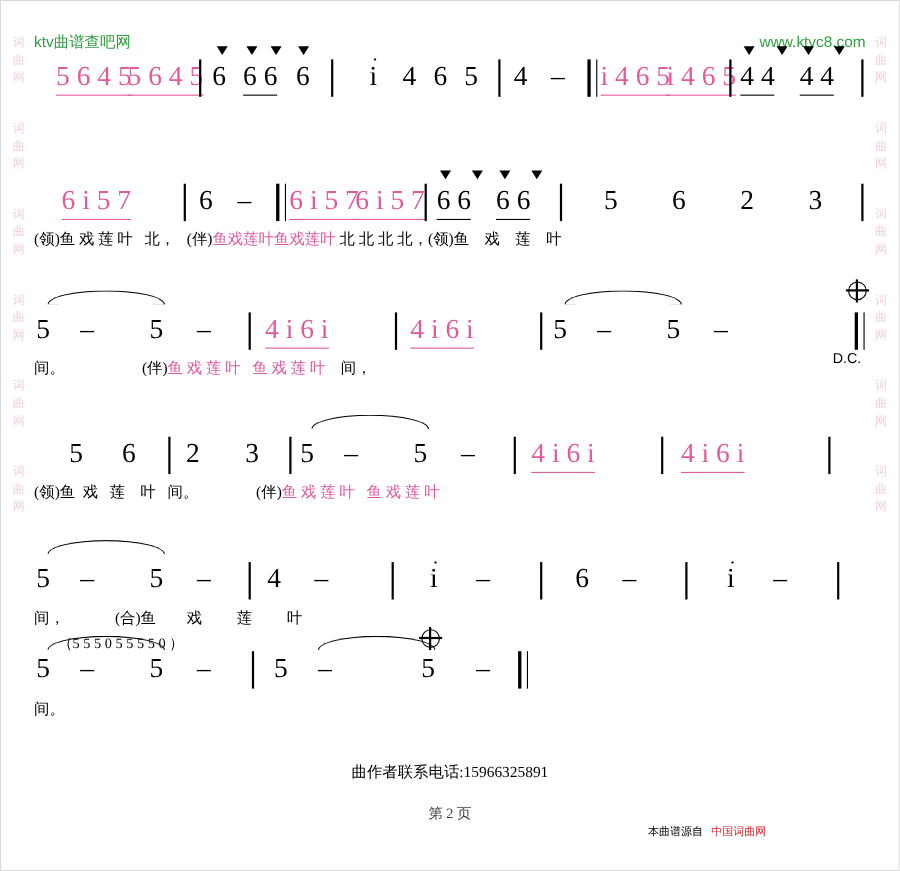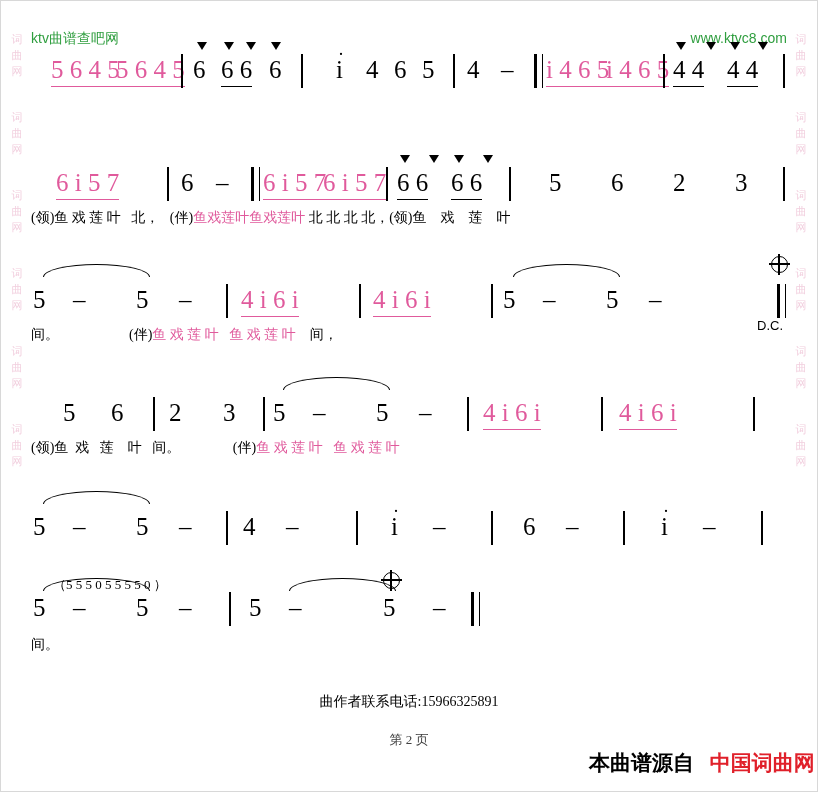--- a/index.html
+++ b/index.html
@@ -76,21 +76,21 @@
   .coda:before{content:"";position:absolute;left:6px;top:-3px;width:1.5px;height:21px;background:#000;}
   .coda:after{content:"";position:absolute;left:-3px;top:6px;width:21px;height:1.5px;background:#000;}
 
   .tail-text{
     position:absolute;font-size:13px;color:#000;
   }
   .contact{
     position:absolute;left:0;right:0;text-align:center;font-size:14px;color:#000;
   }
   .pageno{position:absolute;left:0;right:0;text-align:center;font-size:13px;color:#404040;}
-  .src{position:absolute;font-size:21px;font-weight:bold;color:#000;}
+  .src{position:absolute;font-size:10px;font-weight:normal;color:#000;}
   .src em{font-style:normal;color:#e0202a;}
   .paren-row{position:absolute;font-size:13px;color:#000;white-space:nowrap;}
 </style>
 </head>
 <body>
 
 <div class="page">
 
   <div class="wm left">
     <span>
@@ -289,20 +289,23 @@
       <span class="n" style="left:432px;">–</span>
       <span class="bar" style="left:490px;"></span>
       <span class="n" style="left:522px;">6</span>
       <span class="n" style="left:565px;">–</span>
       <span class="bar" style="left:622px;"></span>
       <span class="n" style="left:660px;">i</span>
       <span class="dot-above" style="left:662px;top:-6px;">·</span>
       <span class="n" style="left:702px;">–</span>
       <span class="bar" style="left:760px;"></span>
     </div>
+    <div class="row-lyrics">
+      <span class="ly" style="left:30px;">间， &nbsp;&nbsp;&nbsp;&nbsp;&nbsp;&nbsp;&nbsp;&nbsp;&nbsp;&nbsp;&nbsp;&nbsp;(合)鱼 &nbsp;&nbsp;&nbsp;&nbsp;&nbsp;&nbsp;&nbsp;戏 &nbsp;&nbsp;&nbsp;&nbsp;&nbsp;&nbsp;&nbsp;&nbsp;莲 &nbsp;&nbsp;&nbsp;&nbsp;&nbsp;&nbsp;&nbsp;&nbsp;叶</span>
+    </div>
   </div>
 
   <div class="staff" style="top:575px;">
     <div class="paren-row" style="left:52px;top:0;">（5    5      5        0      5   5  5   5       0 ）</div>
     <div class="row-notes" style="top:18px;">
       <span class="slur" style="left:42px;top:-16px;width:105px;"></span>
       <span class="n" style="left:32px;">5</span>
       <span class="n" style="left:72px;">–</span>
       <span class="n" style="left:135px;">5</span>
       <span class="n" style="left:178px;">–</span>

